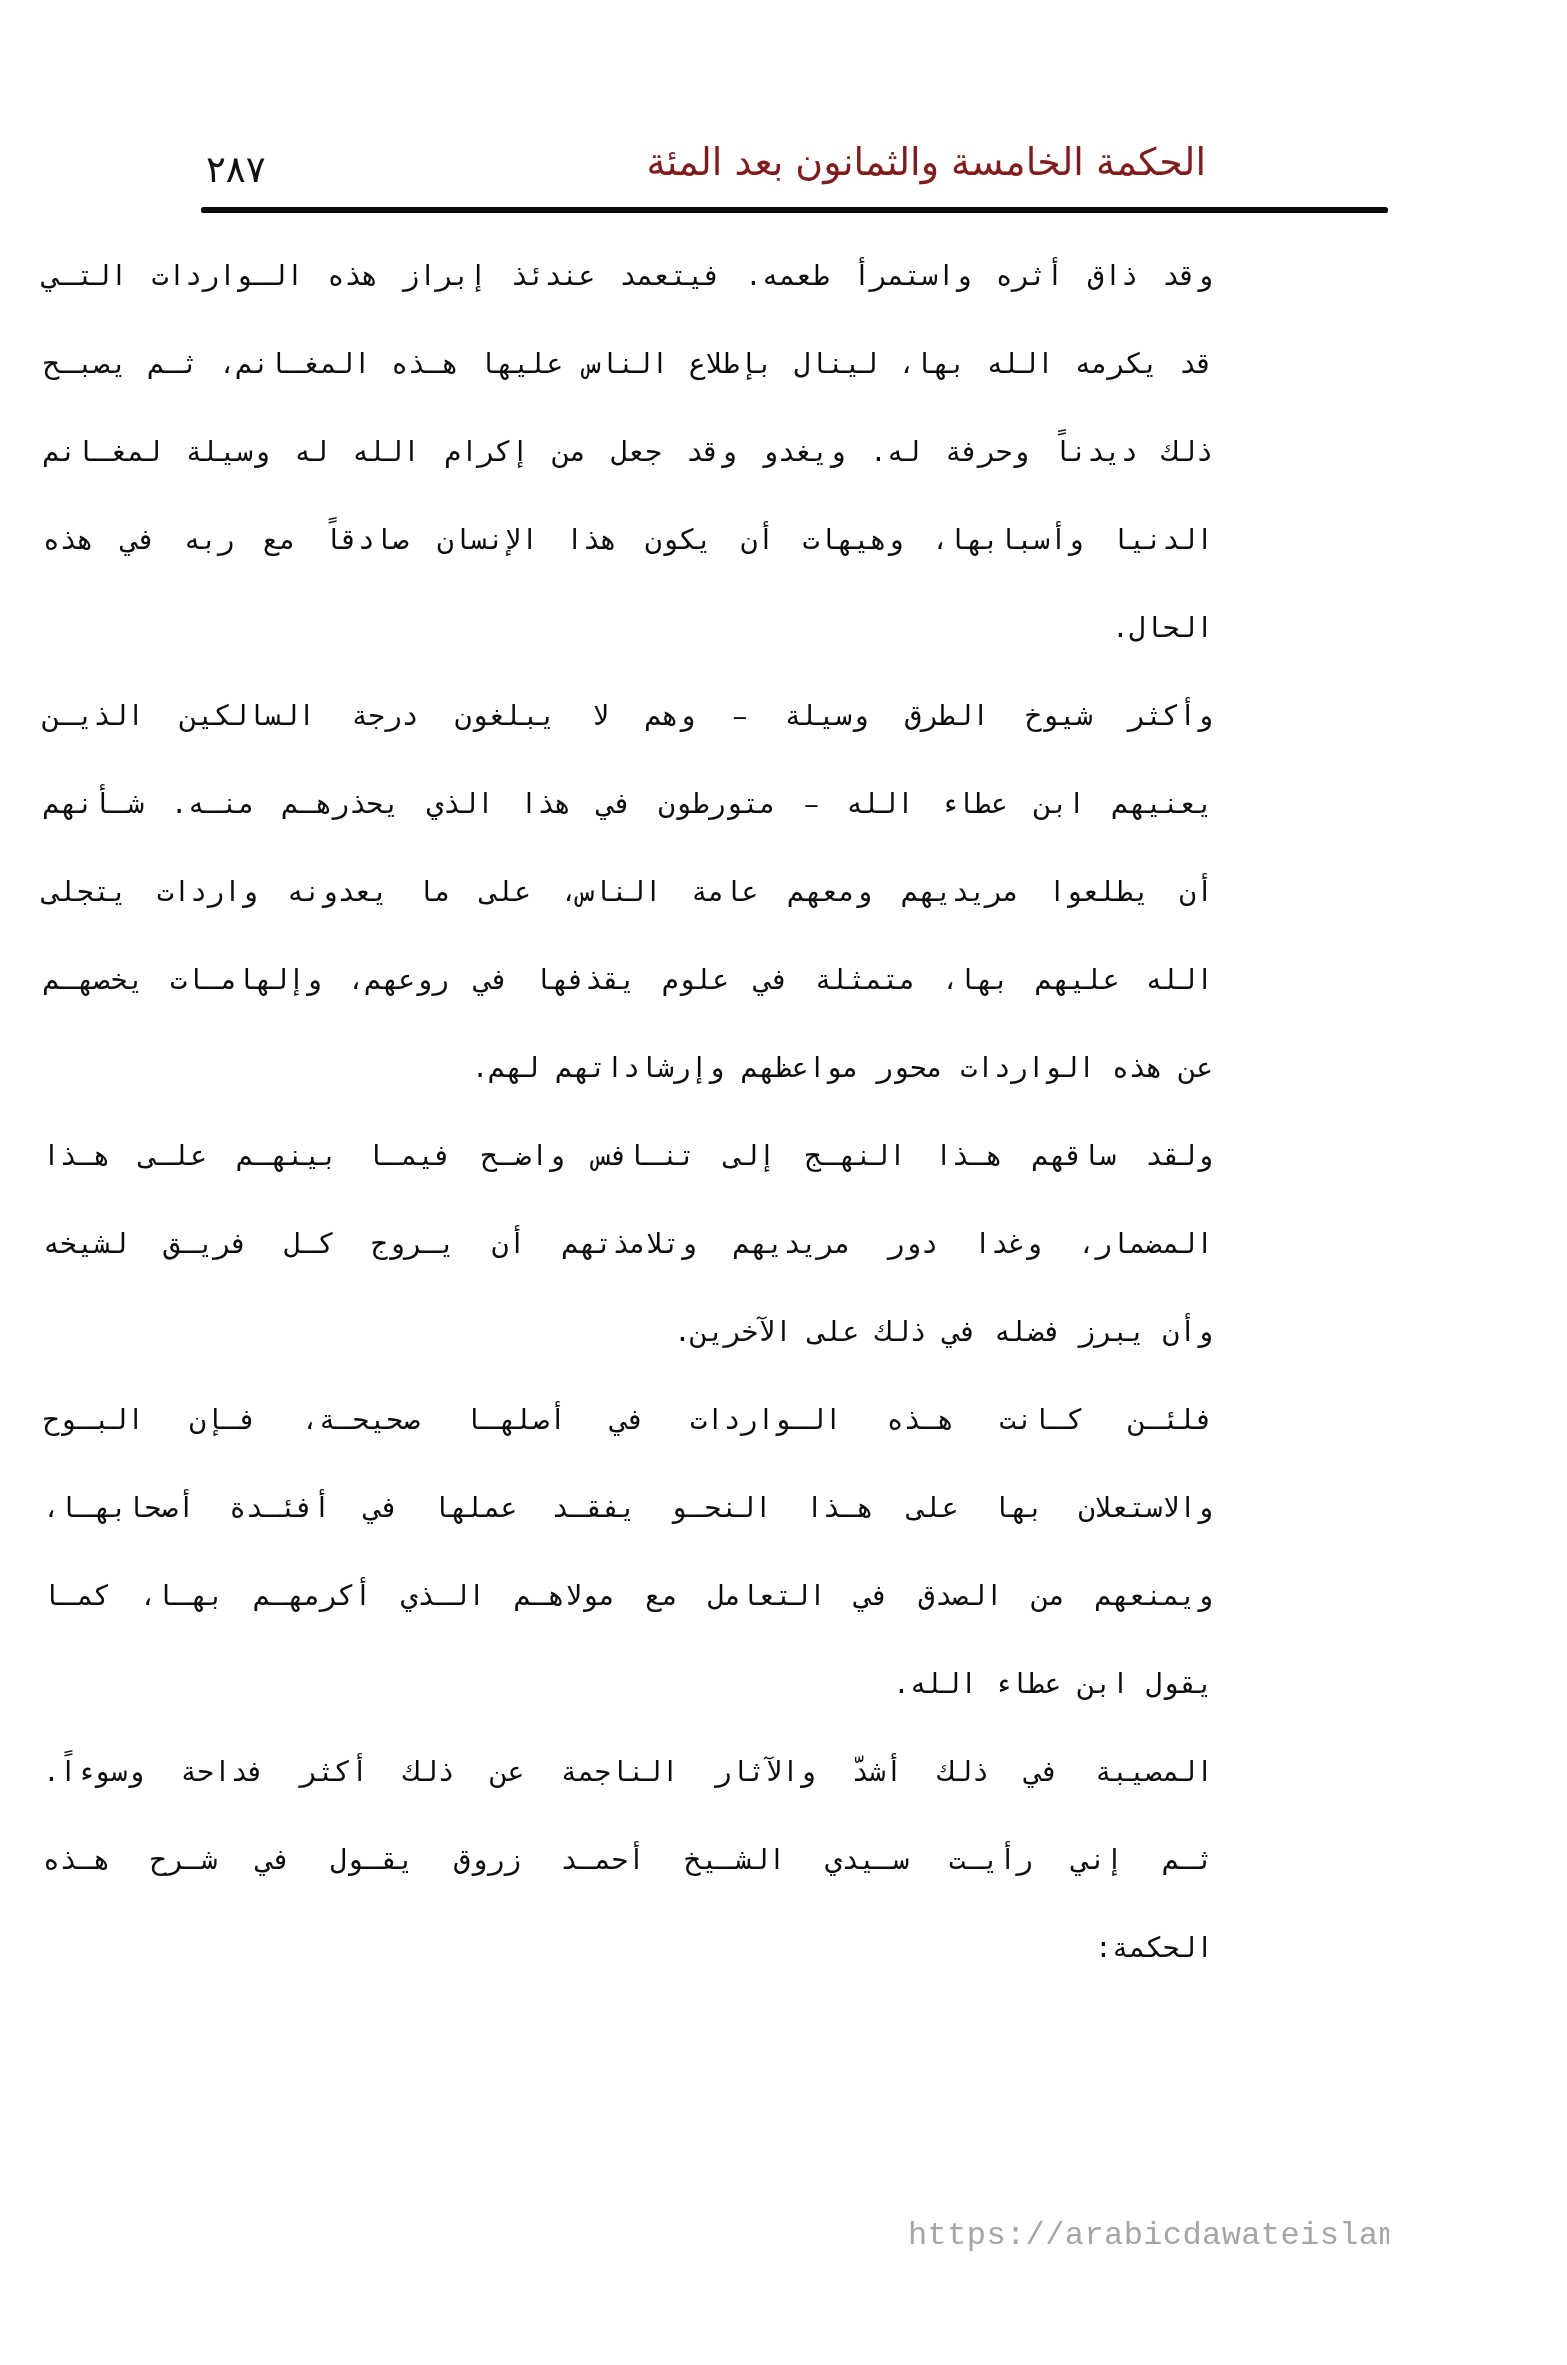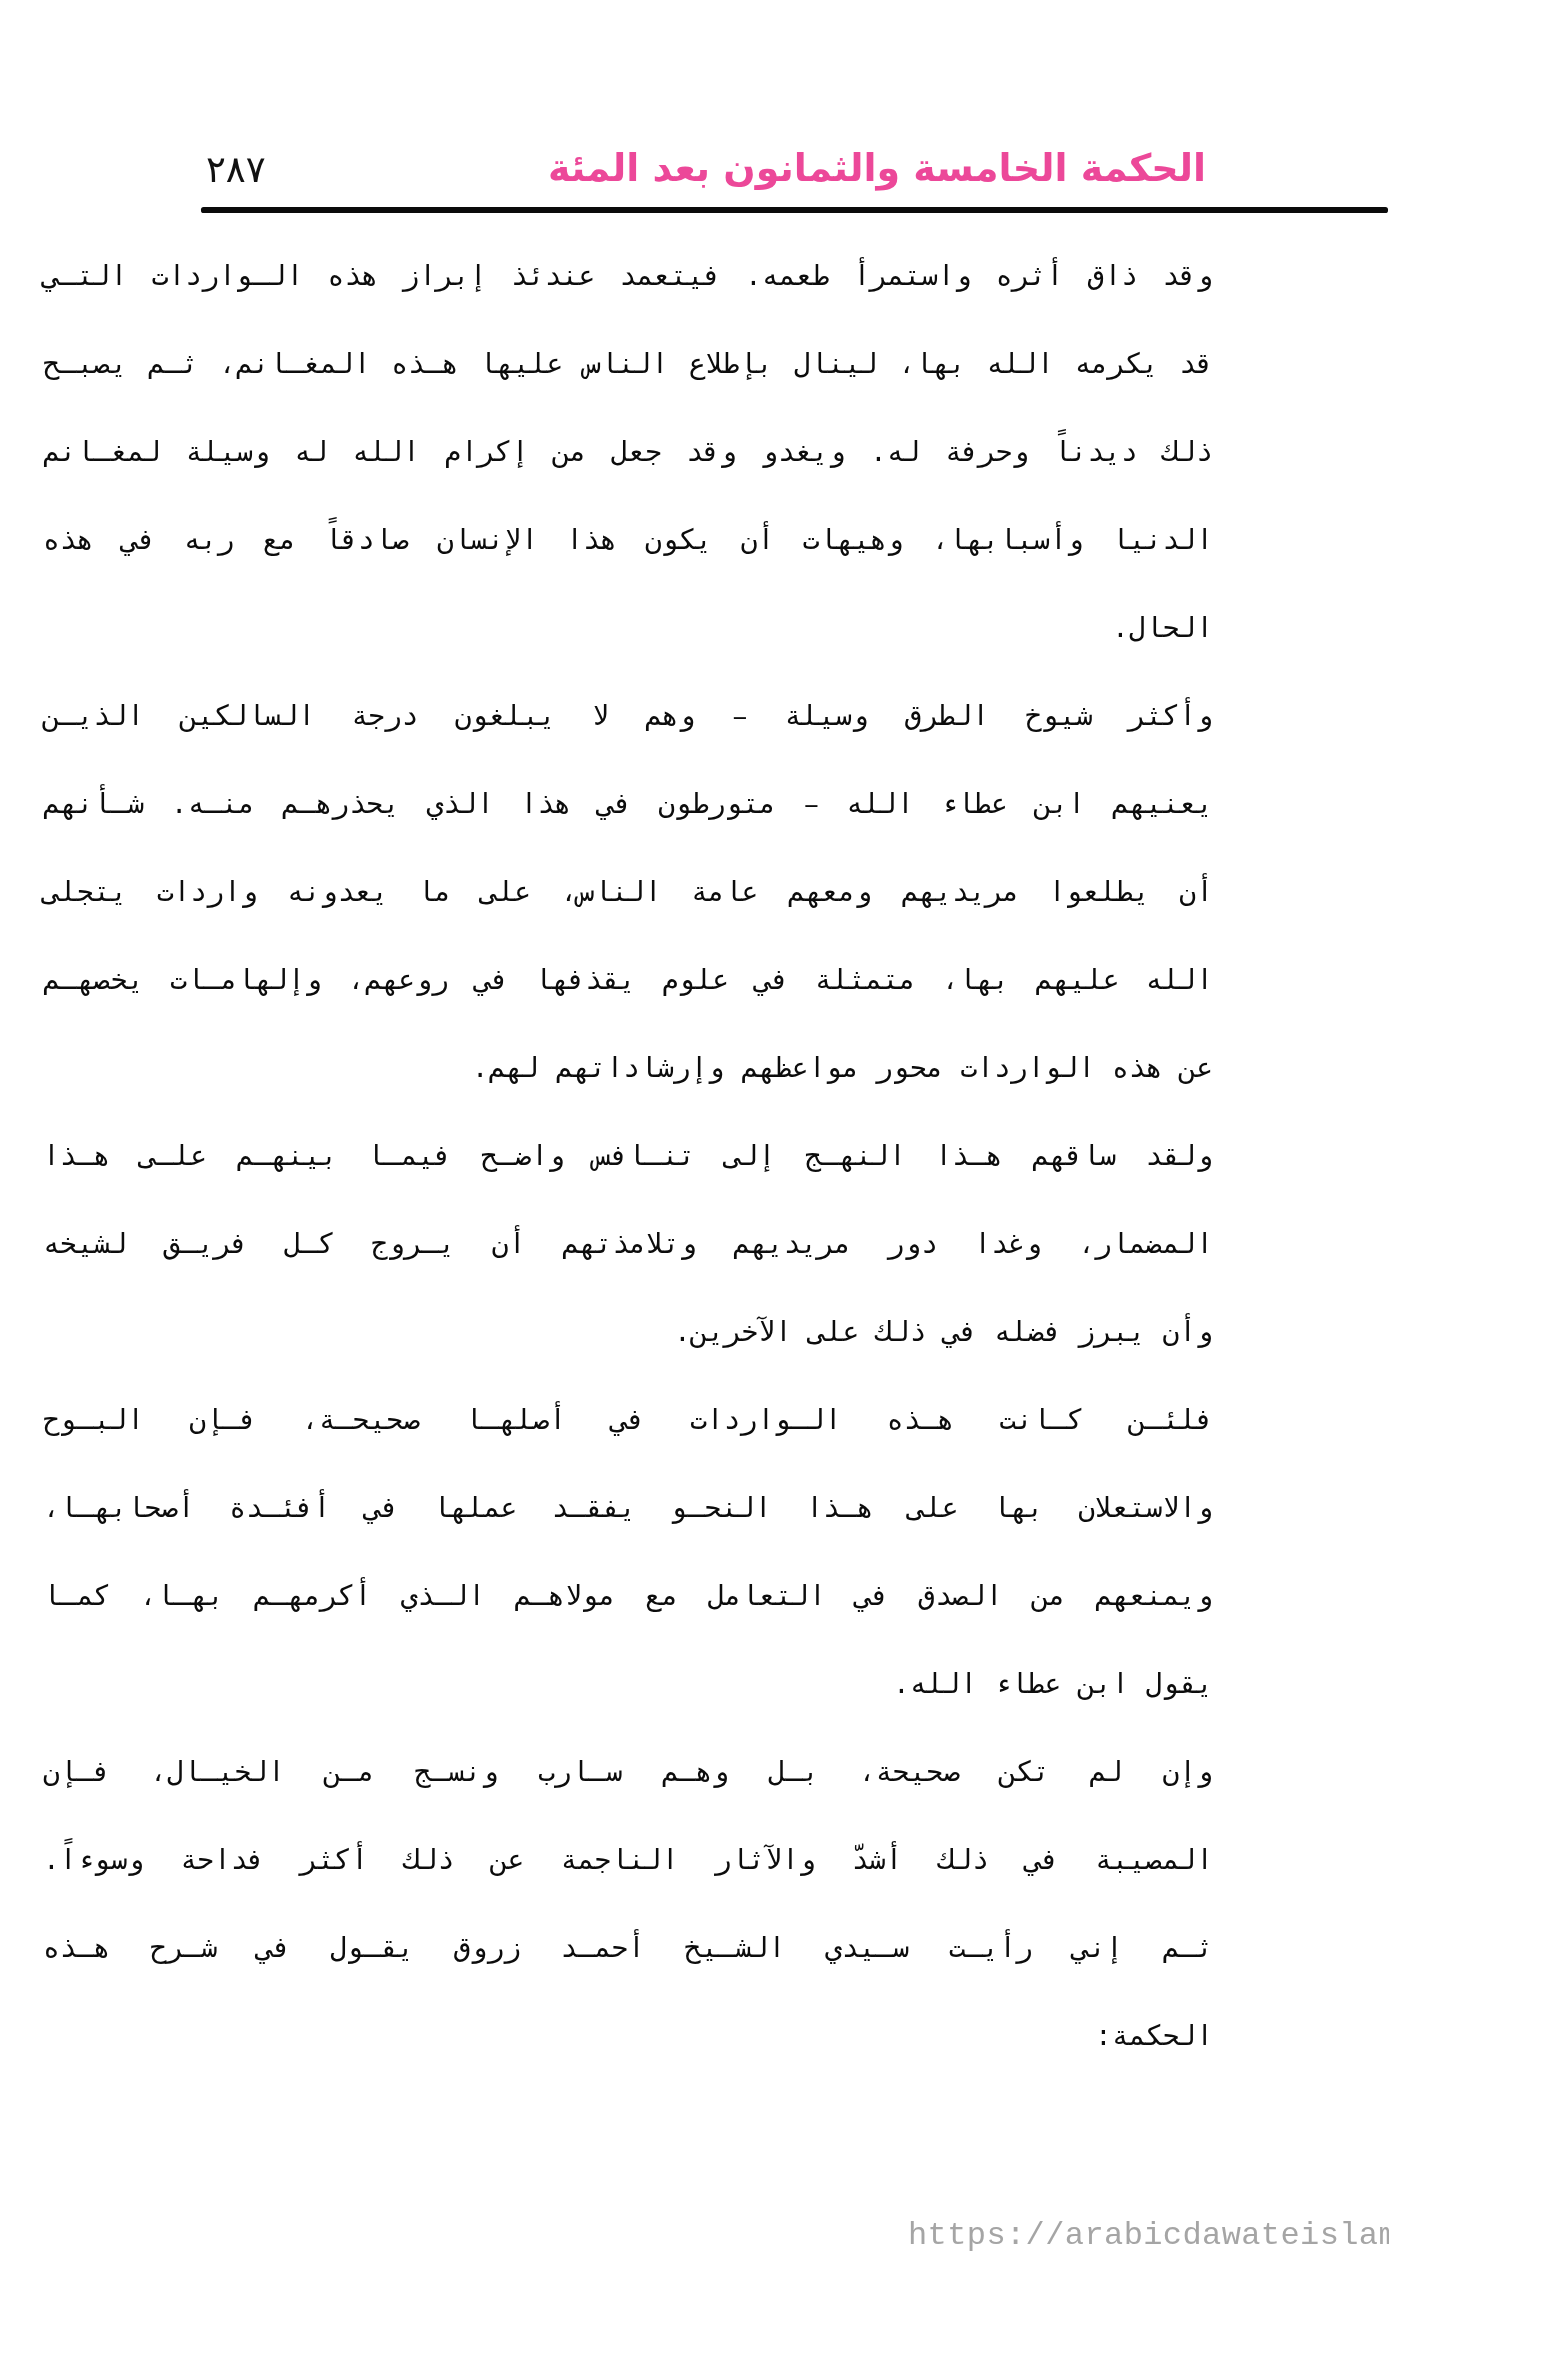--- a/index.html
+++ b/index.html
@@ -21,27 +21,27 @@
     position: absolute;
     left: 206px;
     top: 149px;
     font-size: 37px;
     line-height: 42px;
     color: #111111;
   }
   .chapter-title {
     position: absolute;
     right: 183px;
-    top: 144px;
+    top: 138px;
     margin: 0;
     direction: rtl;
     font-size: 38px;
     line-height: 48px;
-    font-weight: bold;
-    color: #ec4899;
+    font-weight: normal;
+    color: #7f1d1d;
     white-space: nowrap;
   }
   .header-divider {
     position: absolute;
     left: 201px;
     top: 207px;
     width: 1187px;
     height: 6px;
     background: #0b0b0b;
     border-radius: 2.6px;
@@ -118,21 +118,20 @@
         <div class="line justify">المضمار، وغدا دور مريديهم وتلامذتهم أن يـروج كـل فريـق لشيخه</div>
         <div class="line right">وأن يبرز فضله في ذلك على الآخرين.</div>
       </div>
       <div class="paragraph">
         <div class="line justify">فلئـن كـانت هـذه الـواردات في أصلهـا صحيحـة، فـإن البـوح</div>
         <div class="line justify">والاستعلان بها على هـذا النحـو يفقـد عملها في أفئـدة أصحابهـا،</div>
         <div class="line justify">ويمنعهم من الصدق في التعامل مع مولاهـم الـذي أكرمهـم بهـا، كمـا</div>
         <div class="line right">يقول ابن عطاء الله.</div>
       </div>
       <div class="paragraph">
-        <div class="line justify">وإن لم تكن صحيحة، بـل وهـم سـارب ونسـج مـن الخيـال، فـإن</div>
         <div class="line justify">المصيبة في ذلك أشدّ والآثار الناجمة عن ذلك أكثر فداحة وسوءاً.</div>
       </div>
       <div class="paragraph">
         <div class="line justify">ثـم إني رأيـت سـيدي الشـيخ أحمـد زروق يقـول في شـرح هـذه</div>
         <div class="line right">الحكمة:</div>
       </div>
     </main>
 
   <div class="watermark">https://arabicdawateislami.net</div>
 

